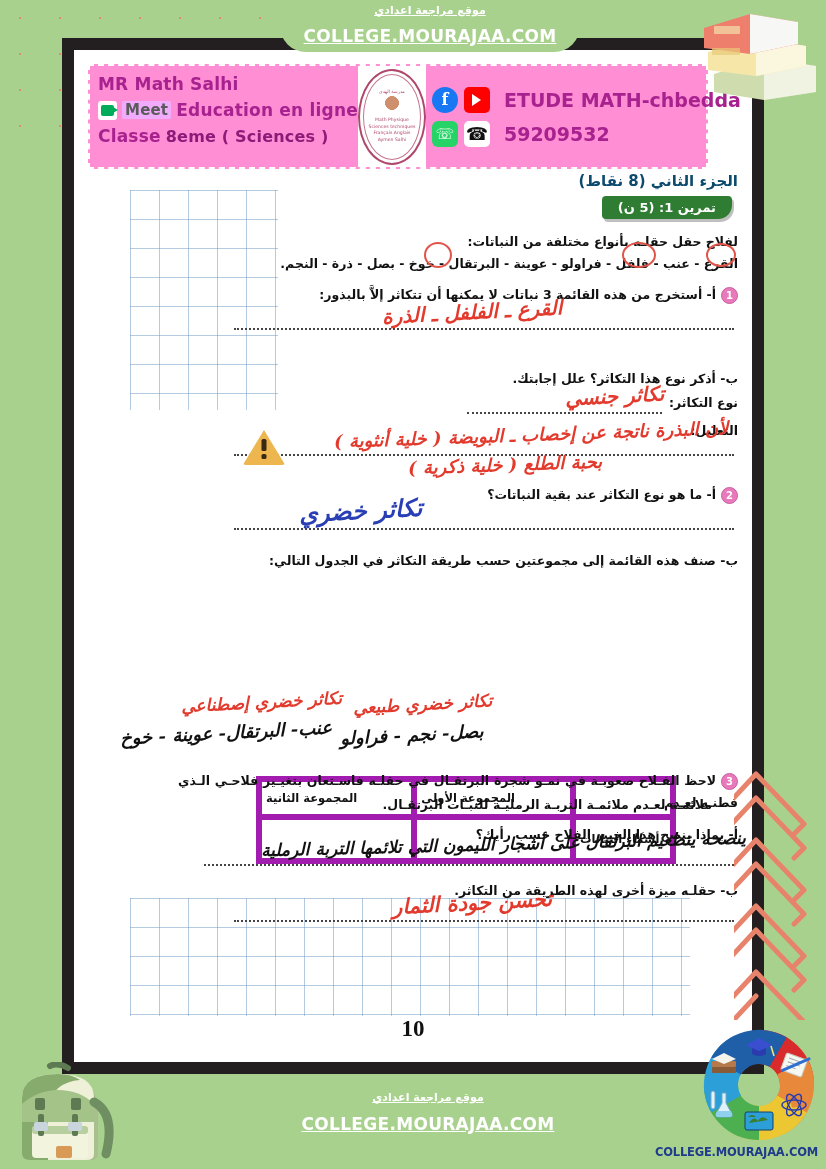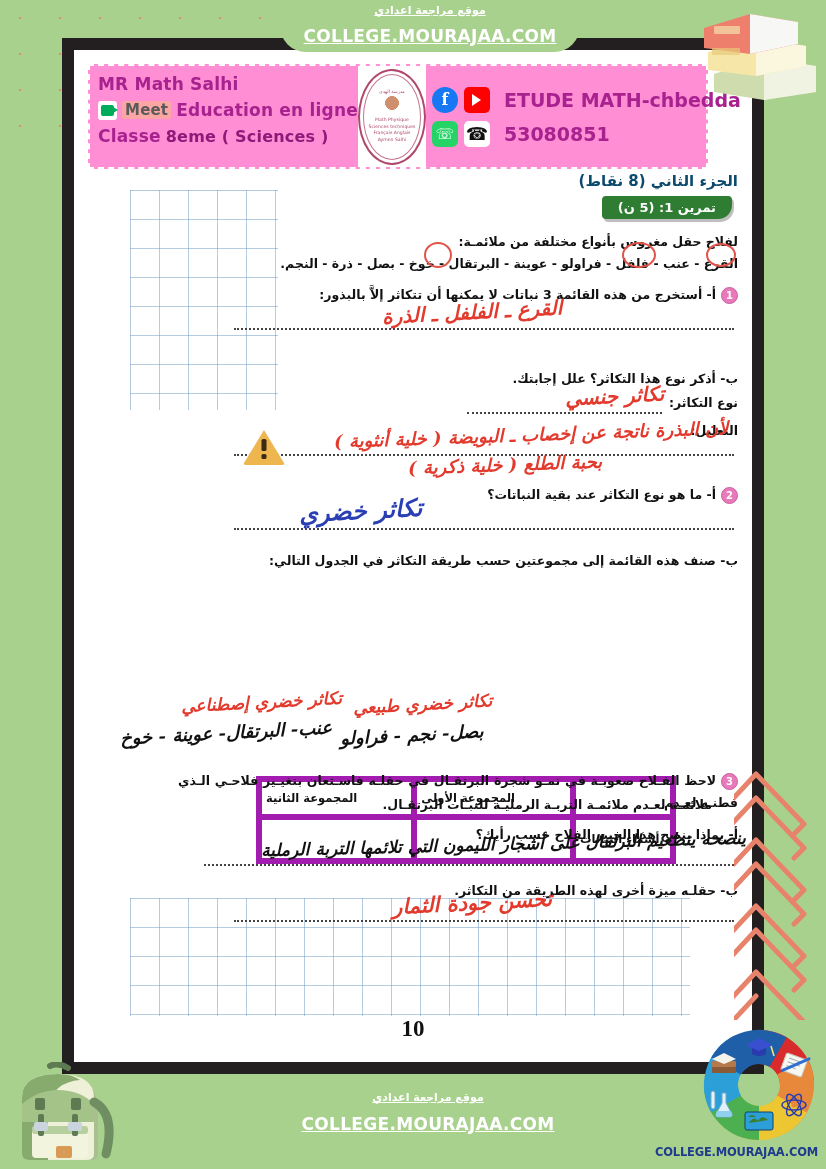--- a/index.html
+++ b/index.html
@@ -39,21 +39,21 @@
   .grid-left{left:56px;top:140px;width:148px;height:220px;}
   .grid-bottom{left:56px;top:848px;width:560px;height:118px;}
 
   
   .banner{position:absolute;left:14px;top:14px;width:620px;height:105px;
     background:#ff8ed4;border:2px dashed #ffffff;box-sizing:border-box;display:flex;}
   .bn-left{width:300px;padding:6px 0 0 8px;box-sizing:border-box;}
   .bn-line{color:#a8228f;font-weight:bold;font-size:17px;letter-spacing:.2px;
     white-space:nowrap;display:flex;align-items:center;gap:5px;margin-bottom:6px;font-family:"DejaVu Sans",sans-serif;}
   .bn-line.l1{margin-top:2px;}
-  .meet-badge{display:inline-block;background:#fca5a5;padding:0 3px;border-radius:2px;
+  .meet-badge{display:inline-block;background:#f0abfc;padding:0 3px;border-radius:2px;
     color:#5a5a5a;font-size:15px;font-weight:bold;}
   .meet-ico{display:inline-flex;width:19px;height:19px;background:#fff;border-radius:3px;
     align-items:center;justify-content:center;}
   .meet-ico span{display:block;width:13px;height:11px;background:#00ac5a;border-radius:2px;position:relative;}
   .meet-ico span:after{content:"";position:absolute;right:-4px;top:2px;border-left:5px solid #00ac5a;
     border-top:3px solid transparent;border-bottom:3px solid transparent;}
   .bn-sub{font-size:16px;color:#8c1a78;}
 
   
   .stamp{width:78px;background:#ffffff;display:flex;align-items:center;justify-content:center;}
@@ -180,30 +180,30 @@
 
       <div class="bn-right">
         <div class="soc-row">
           <span class="ico ico-fb">f</span>
           <span class="ico ico-yt"></span>
           <span class="bn-big">ETUDE MATH-chbedda</span>
         </div>
         <div class="soc-row">
           <span class="ico ico-wa">☏</span>
           <span class="ico ico-ph">☎</span>
-          <span class="bn-big">53080851</span>
+          <span class="bn-big">59209532</span>
         </div>
       </div>
     </div>
 
     <div class="sheet-body">
 
       <div class="part-title">الجزء الثاني (8 نقاط)</div>
       <div class="ex-badge">تمرين 1: (5 ن)</div>
-      <div class="intro">لفلاح حقل مغروس بأنواع مختلفة من ملائمـة:</div>
+      <div class="intro">لفلاح حقل حقلـه بأنواع مختلفة من النباتات:</div>
       <div class="plants">القرع - عنب - فلفل - فراولو - عوينة - البرتقال - خوخ - بصل - ذرة - النجم.</div>
 
       <div class="q" style="right:14px;top:112px;width:540px;">
         <span class="qnum">1</span><span>أ- أستخرج من هذه القائمة 3 نباتات لا يمكنها أن تتكاثر إلاَّ بالبذور:</span>
       </div>
       <div class="dots" style="position:absolute;right:18px;top:156px;width:500px;"></div>
       <div class="hw" style="right:190px;top:128px;font-size:20px;">القرع ـ الفلفل ـ الذرة</div>
 
       <div class="q" style="right:14px;top:196px;">ب- أذكر نوع هذا التكاثر؟ علل إجابتك.</div>
       <div class="q" style="right:14px;top:220px;font-weight:600;">نوع التكاثر:</div>

